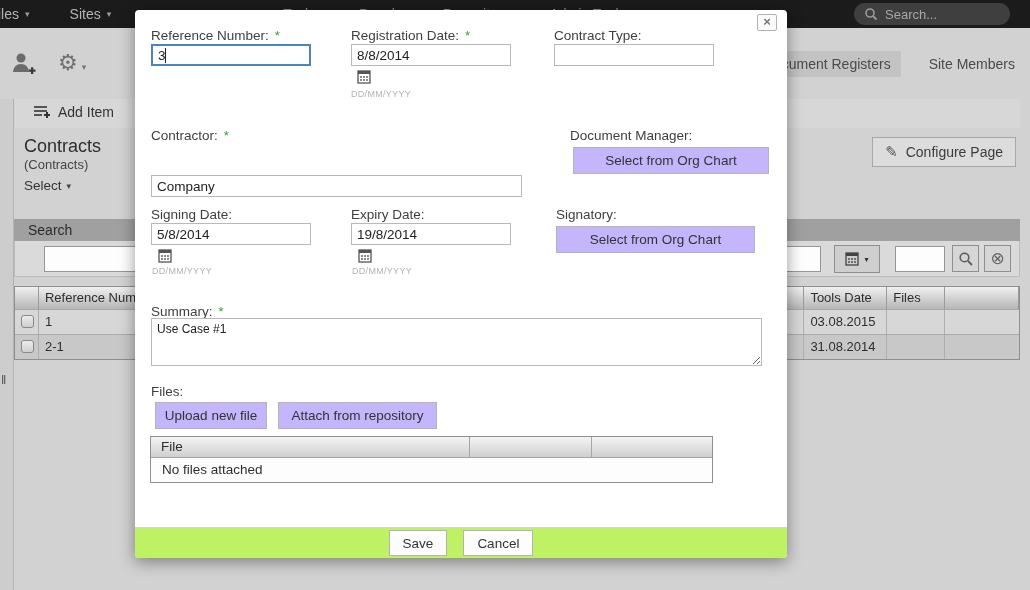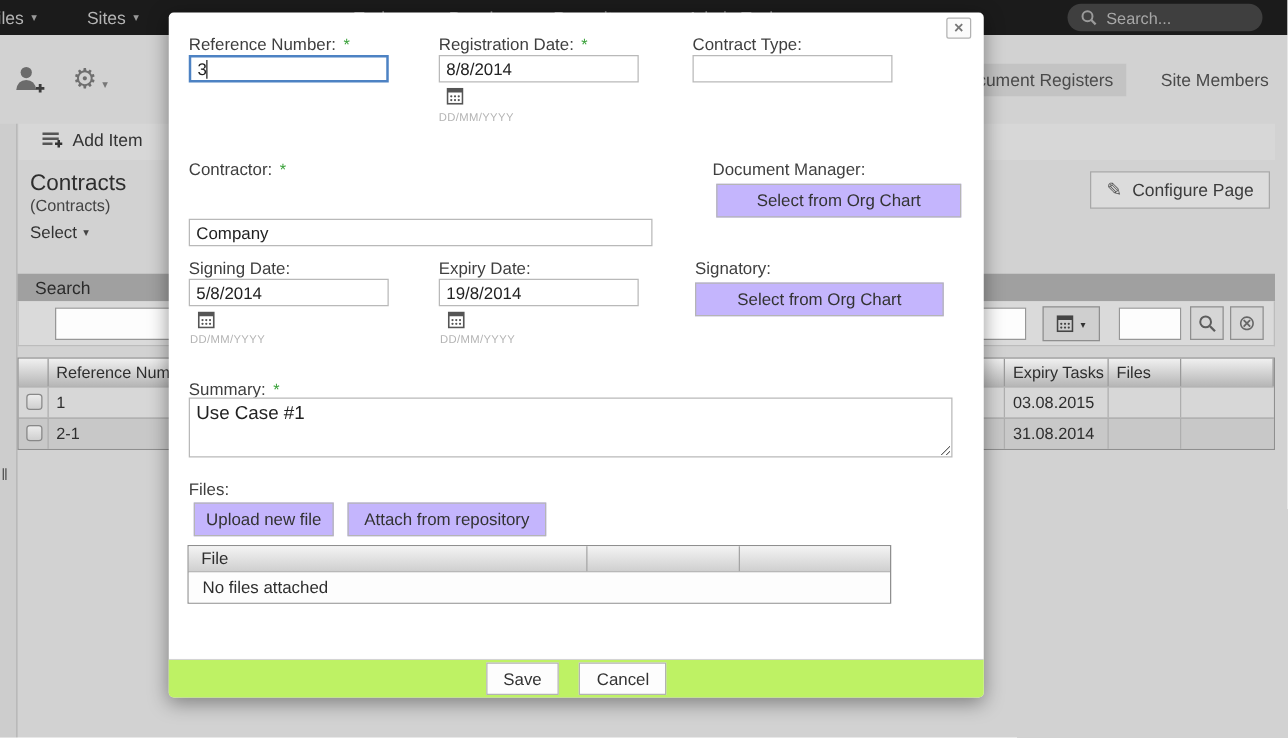--- a/index.html
+++ b/index.html
@@ -71,21 +71,21 @@
   .modal { position:absolute; left:135px; top:10px; width:652px; height:548px; background:#ffffff; border-radius:4px; box-shadow:0 4px 16px rgba(0,0,0,.4); z-index:5; }
   .mclose { position:absolute; right:10px; top:4px; width:20px; height:17px; border:1px solid #b2b2b2; border-radius:2px; background:#fbfbfb; color:#777; font-weight:bold; font-size:13px; line-height:14px; text-align:center; cursor:pointer; }
   .mlabel { position:absolute; font-size:13.5px; color:#3f3f3f; white-space:nowrap; }
   .req { color:#39a139; margin-left:6px; font-size:13px; }
   .minput { position:absolute; height:22px; border:1px solid #b9b9b9; font-size:13.5px; color:#222; padding:0 5px; font-family:"Liberation Sans",sans-serif; background:#fff; }
   .minput.focused { border:2px solid #4d82c3; }
   .mbtn { position:absolute; height:27px; background:#c4b5fd; border:1px solid #b5b5b5; font-size:13.5px; color:#333; text-align:center; font-family:"Liberation Sans",sans-serif; }
   .dhint { position:absolute; font-size:9px; color:#b3b3b3; letter-spacing:.3px; }
   .calico { position:absolute; }
   .caret-cursor { position:absolute; width:1px; height:15px; background:#222; }
-  .mtextarea { position:absolute; left:16px; top:308px; width:611px; height:48px; border:1px solid #b9b9b9; font-size:15px; color:#222; padding:3px 5px; resize:both; font-family:"Liberation Sans",sans-serif; }
+  .mtextarea { position:absolute; left:16px; top:308px; width:611px; height:48px; border:1px solid #b9b9b9; font-size:12px; color:#222; padding:3px 5px; resize:both; font-family:"Liberation Sans",sans-serif; }
   .ftable { position:absolute; left:15px; top:426px; width:563px; border:1px solid #8f8f8f; font-size:13.5px; color:#2e2e2e; }
   .fhead { display:flex; background:linear-gradient(#f4f4f4,#cfcfcf); height:21px; border-bottom:1px solid #a5a5a5; }
   .fhc { border-right:1px solid #a5a5a5; padding:2px 10px; }
   .fhc:last-child { border-right:none; }
   .f0{width:320px;} .f1{width:123px;} .f2{width:120px;}
   .fbody { height:24px; background:#fdfdfd; padding:4px 11px; }
   .mfooter { position:absolute; left:0; top:517px; width:652px; height:31px; background:#bef264; border-top:1px solid #d4d4d4; border-radius:0 0 4px 4px; display:flex; align-items:center; justify-content:center; gap:16px; }
   .fbtn { height:26px; background:#fdfdfd; border:1px solid #b3b3b3; font-size:13.5px; color:#333; padding:0 13px; font-family:"Liberation Sans",sans-serif; }
 </style>
 </head>
@@ -195,21 +195,21 @@
     </div>
     <div class="sqbtn clrb">
       <span>⊗</span>
     </div>
   </div>
 
   <div class="rtable">
     <div class="rrow rhead">
       <div class="rcell c0"></div>
       <div class="rcell c1">Reference Number</div>
-      <div class="rcell c2">Expiry Tasks</div>
+      <div class="rcell c2">Tools Date</div>
       <div class="rcell c3">Files</div>
       <div class="rcell c4"></div>
     </div>
     <div class="rrow rbody0">
       <div class="rcell c0">
           <div class="cbx"></div>
         </div>
       <div class="rcell c1">1</div>
       <div class="rcell c2">03.08.2015</div>
       <div class="rcell c3"></div>

